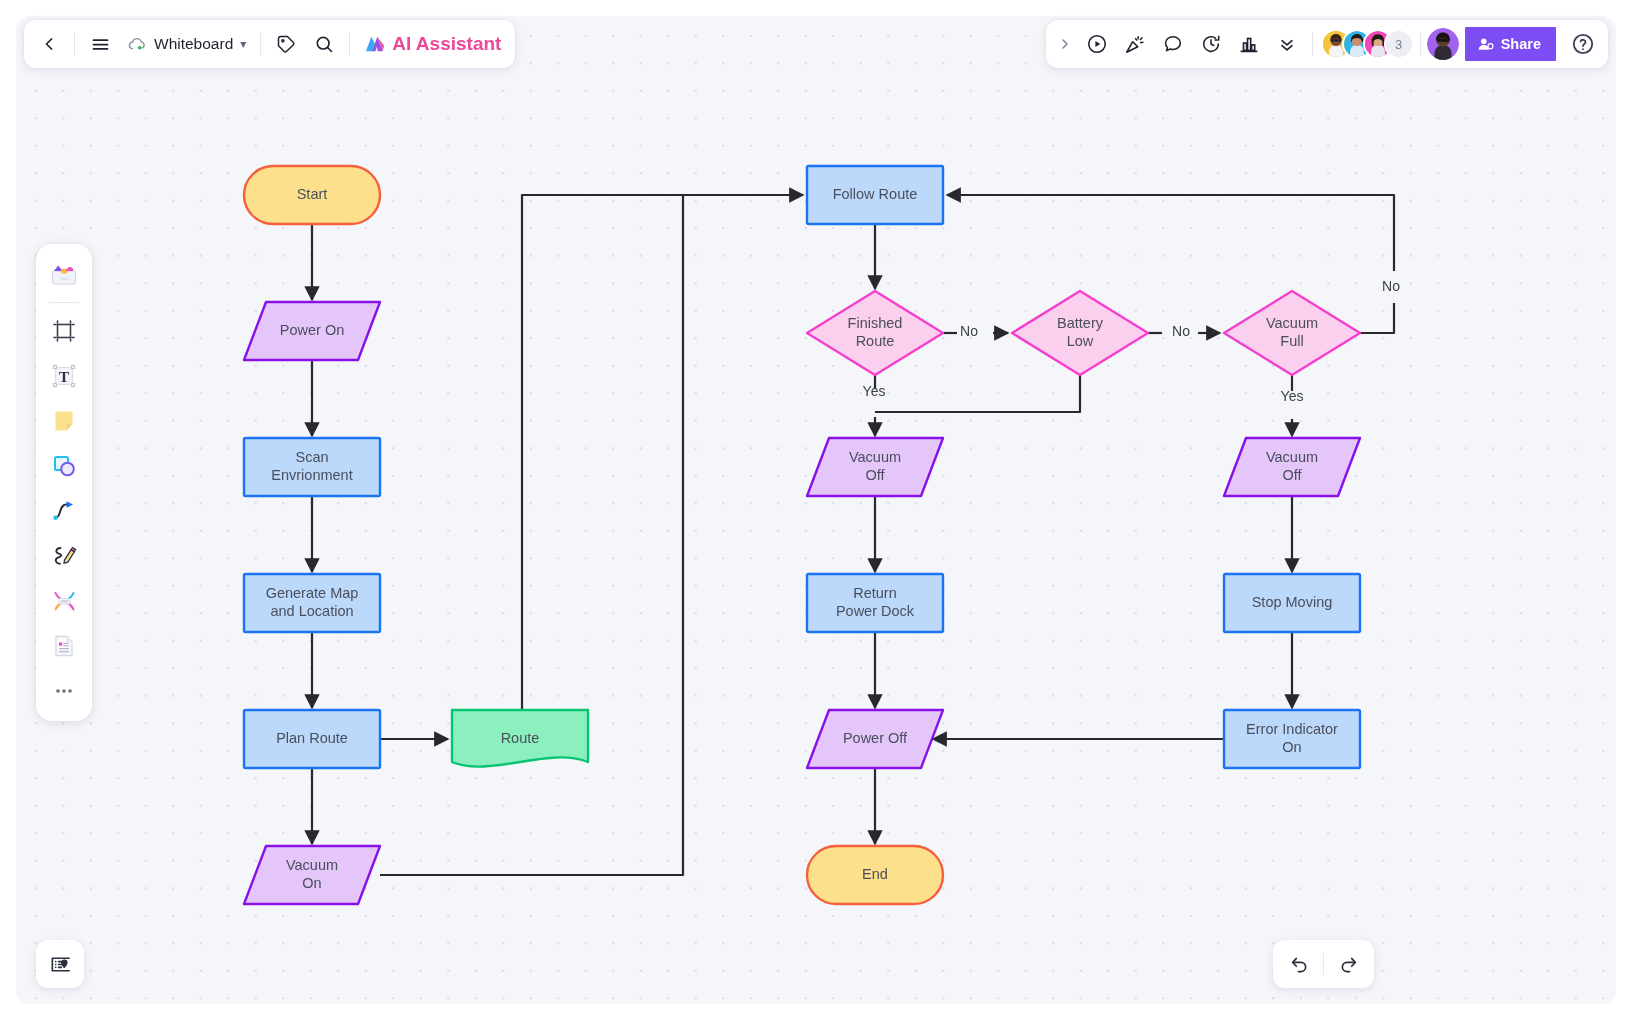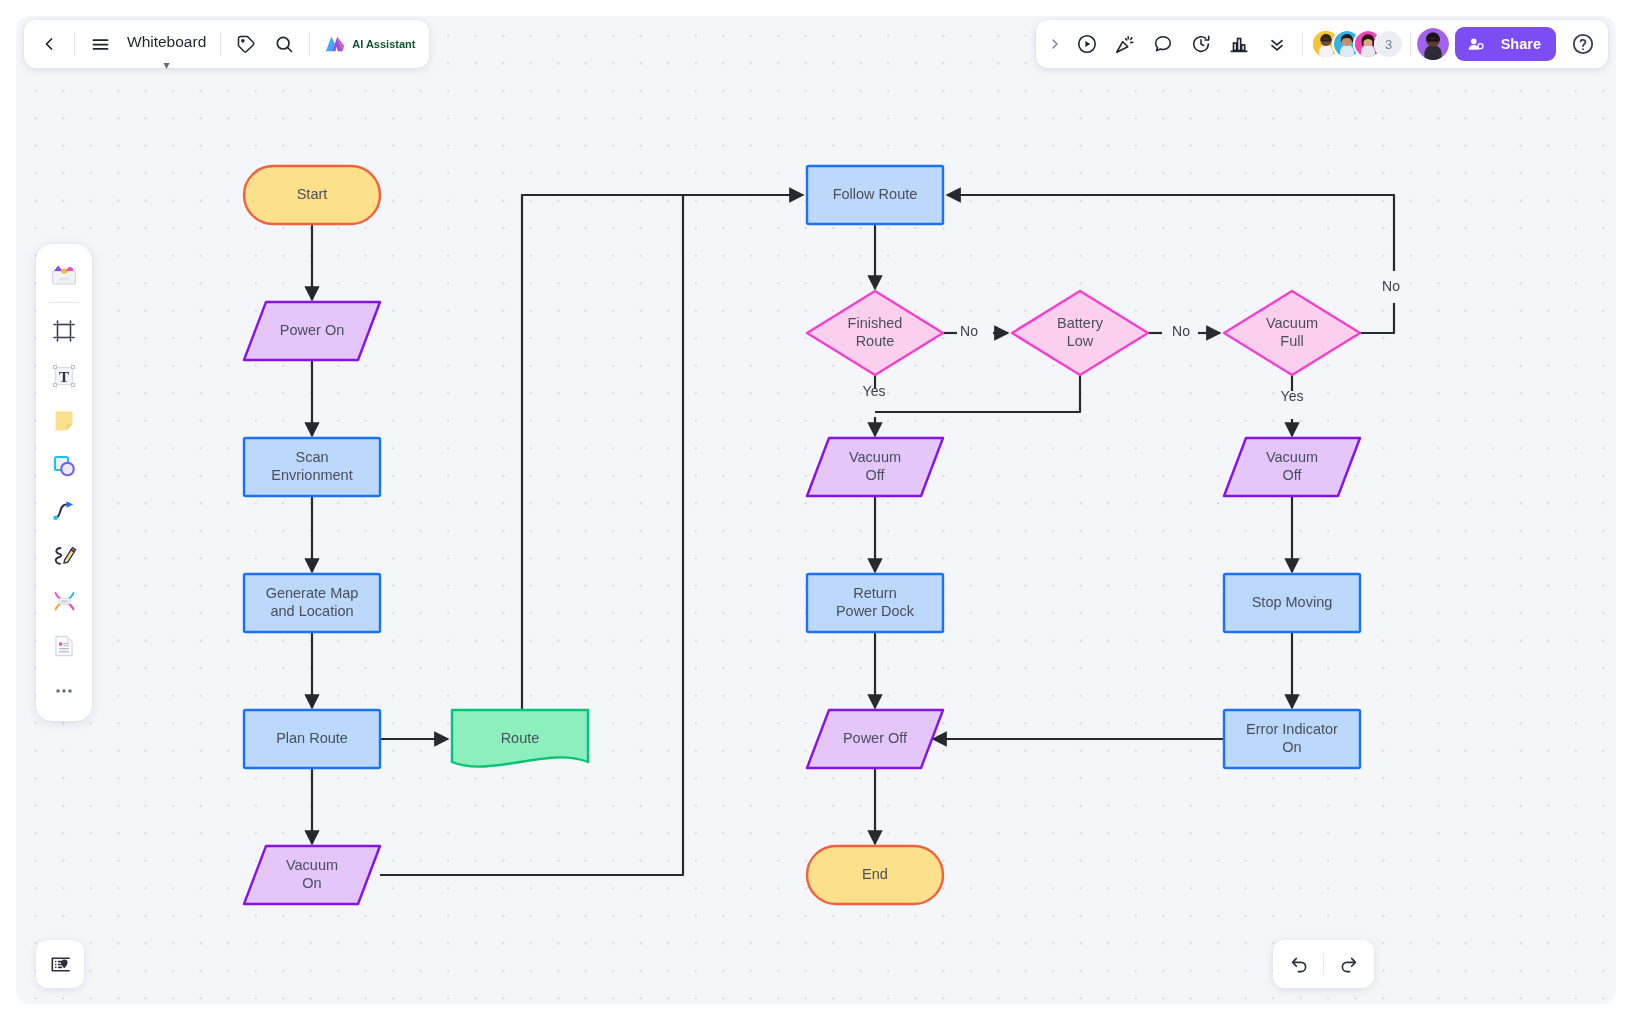--- a/index.html
+++ b/index.html
@@ -44,26 +44,26 @@
   #topbar-right { right: 24px; padding: 0 8px 0 6px; }
   .tb-btn {
     width: 38px; height: 38px;
     display: flex; align-items: center; justify-content: center;
     border-radius: 9px; cursor: pointer; color: #1f2330;
   }
   .tb-sep { width: 1px; height: 24px; background: #e4e6ee; margin: 0 6px; }
   .doc-chip {
     display: flex; align-items: center; gap: 7px;
     padding: 0 8px; height: 36px; border-radius: 9px;
-    cursor: pointer; font-size: 15.5px; color: #1f2330; flex-direction: column;
+    cursor: pointer; font-size: 15.5px; color: #1f2330;
   }
   .ai-chip {
     display: flex; align-items: center; gap: 6px;
     padding: 0 8px; height: 36px; border-radius: 9px; cursor: pointer;
-    font-size: 11px; font-weight: 600; color: #14532d;
+    font-size: 19px; font-weight: 600; color: #ec4899;
   }
 
   
   .avatars { display: flex; align-items: center; padding-left: 2px; }
   .avatar {
     width: 30px; height: 30px; border-radius: 50%;
     border: 2.5px solid #ffffff; margin-left: -9px;
     position: relative; overflow: hidden; cursor: pointer;
     flex: 0 0 auto;
   }
@@ -73,24 +73,24 @@
     background: #eceef3; color: #7a8094;
     display: flex; align-items: center; justify-content: center;
     font-size: 13px; margin-left: -9px; border: 2.5px solid #fff;
     position: relative; cursor: pointer;
   }
   .me-avatar {
     width: 32px; height: 32px; border-radius: 50%;
     overflow: hidden; cursor: pointer; flex: 0 0 auto;
   }
   .share-btn {
-    display: flex; align-items: center; gap: 17px;
+    display: flex; align-items: center; gap: 7px;
     height: 34px; padding: 0 15px 0 12px;
     background: #7b4df2; color: #fff;
-    border-radius: 9px; font-size: 14.5px; font-weight: 600;
+    border-radius: 1px; font-size: 14.5px; font-weight: 600;
     cursor: pointer; margin-left: 6px;
   }
   .help-btn {
     width: 34px; height: 34px; margin-left: 10px;
     display: flex; align-items: center; justify-content: center;
     border-radius: 50%; cursor: pointer; color: #3a3f52;
   }
 
   
   #tool-rail {

